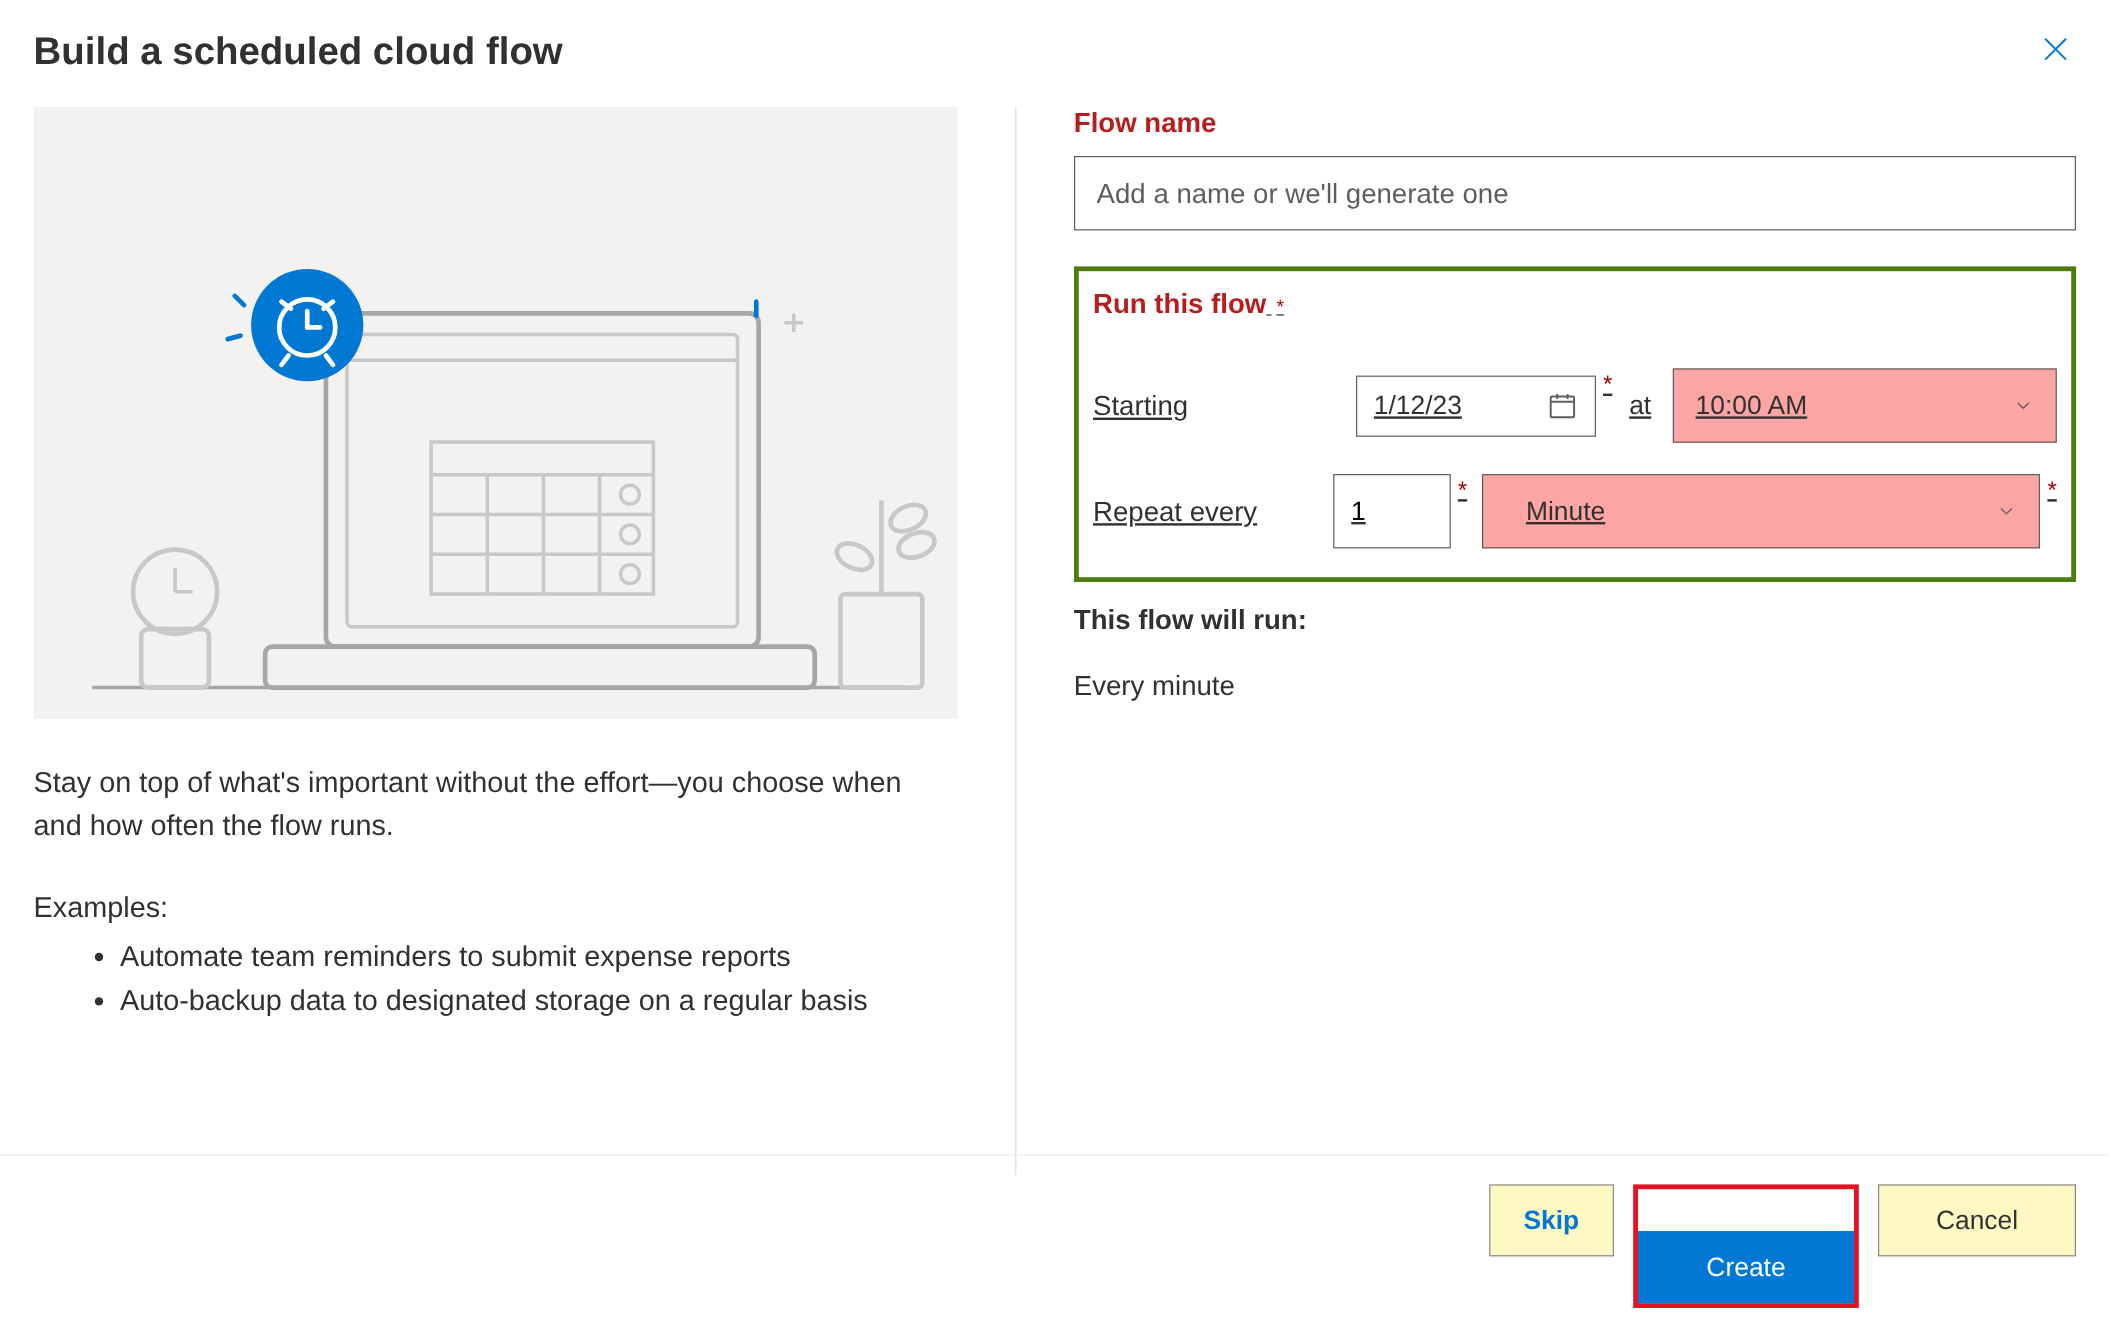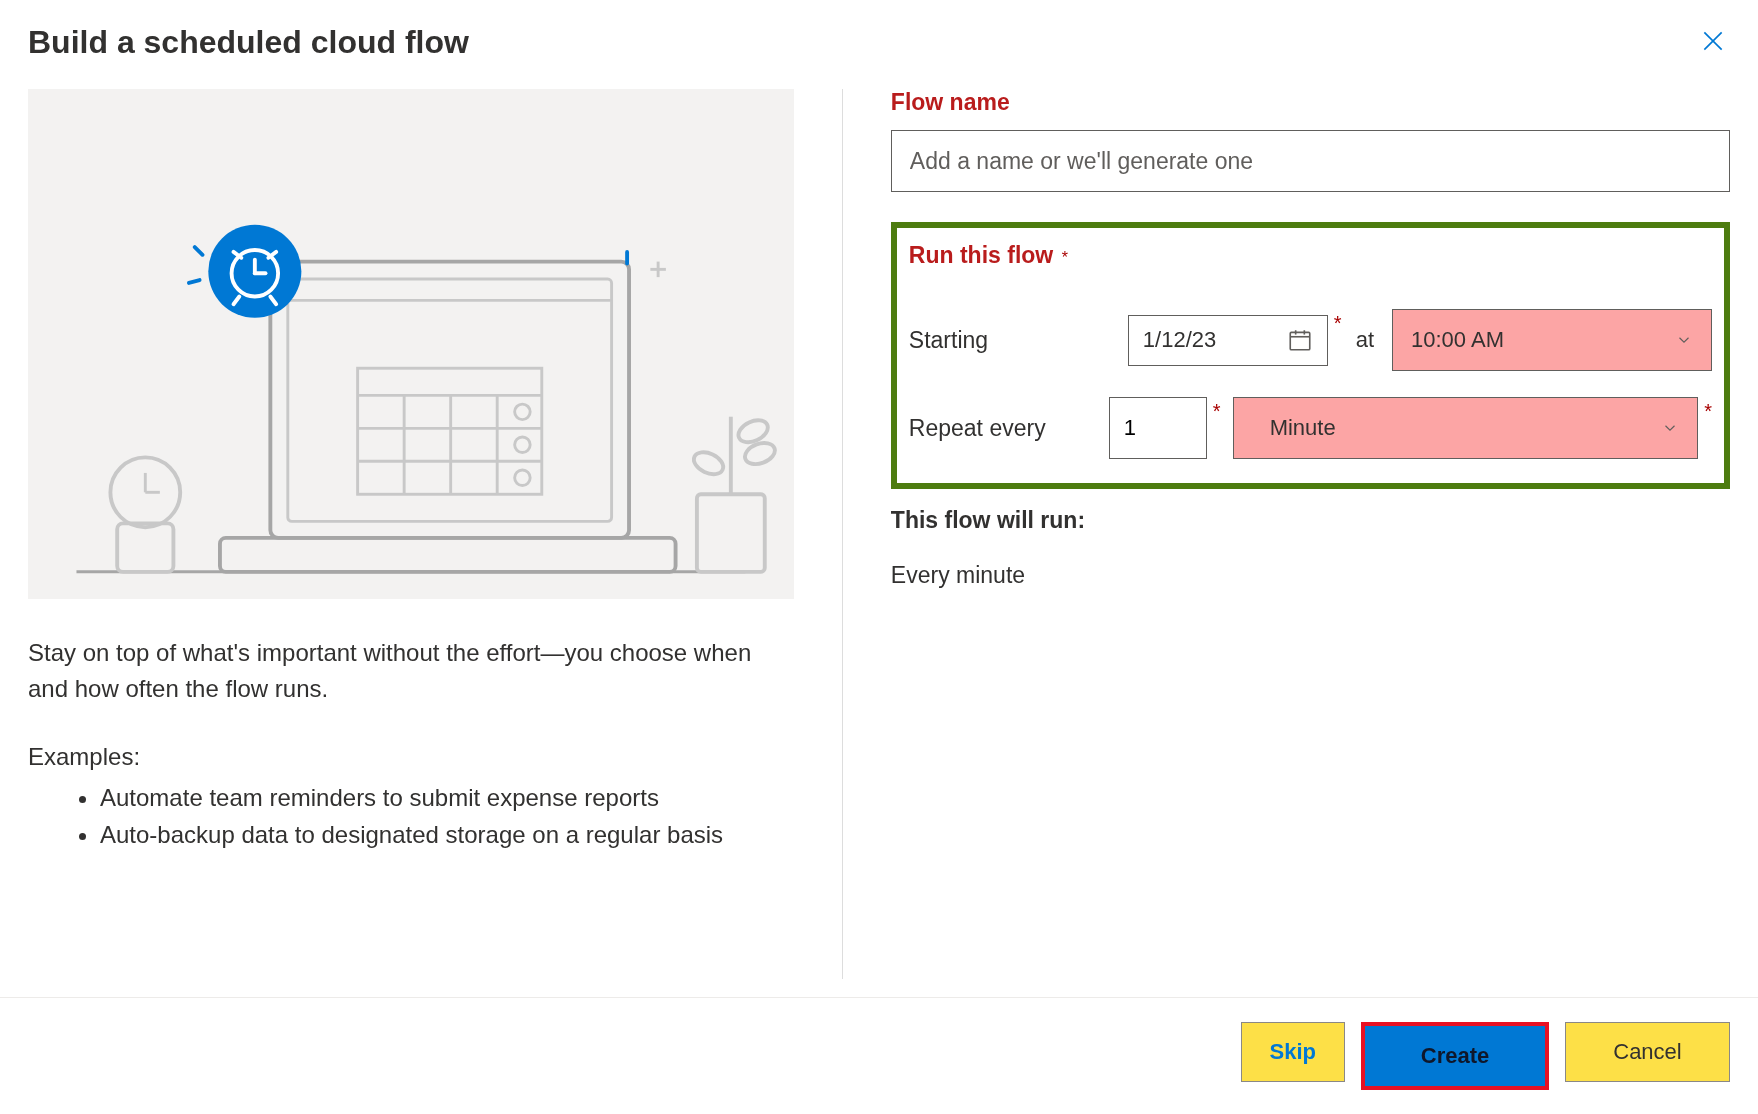--- a/index.html
+++ b/index.html
@@ -98,24 +98,25 @@
       font-family: inherit;
       color: #323130;
     }
     .text-input::placeholder {
       color: #605e5c;
     }
     .field-group {
       margin-bottom: 30px;
     }
     .highlight-box {
-      border: 6px solid #4d7c0f;
+      border: 4px solid #4d7c0f;
       padding: 14px 12px;
       margin-bottom: 18px;
       position: relative;
+      text-decoration: underline;
     }
     .row {
       display: flex;
       align-items: center;
       margin-top: 26px;
     }
     .row-label {
       font-size: 23px;
       color: #323130;
       width: 200px;
@@ -195,40 +196,41 @@
       display: flex;
       justify-content: flex-end;
       gap: 16px;
     }
     .btn {
       height: 60px;
       padding: 0 28px;
       font-size: 22px;
       font-family: inherit;
       border: 1px solid #8a8886;
-      background: #fde047;
+      background: #fef9c3;
       cursor: pointer;
       display: inline-flex;
       align-items: center;
       justify-content: center;
     }
     .btn.skip {
       color: #0078d4;
       font-weight: 600;
     }
     .btn.cancel {
       color: #323130;
       min-width: 165px;
     }
     .btn.create {
       background: #0078d4;
-      color: #0f172a;
+      color: #ffffff;
       border-color: #0078d4;
-      font-weight: 700;
+      font-weight: 400;
       min-width: 180px;
+      margin-top: 35px;
     }
     .create-wrap {
       border: 4px solid #e81123;
       padding: 0;
       display: inline-flex;
     }
     svg { display: block; }
   </style>
 </head>
 <body>

